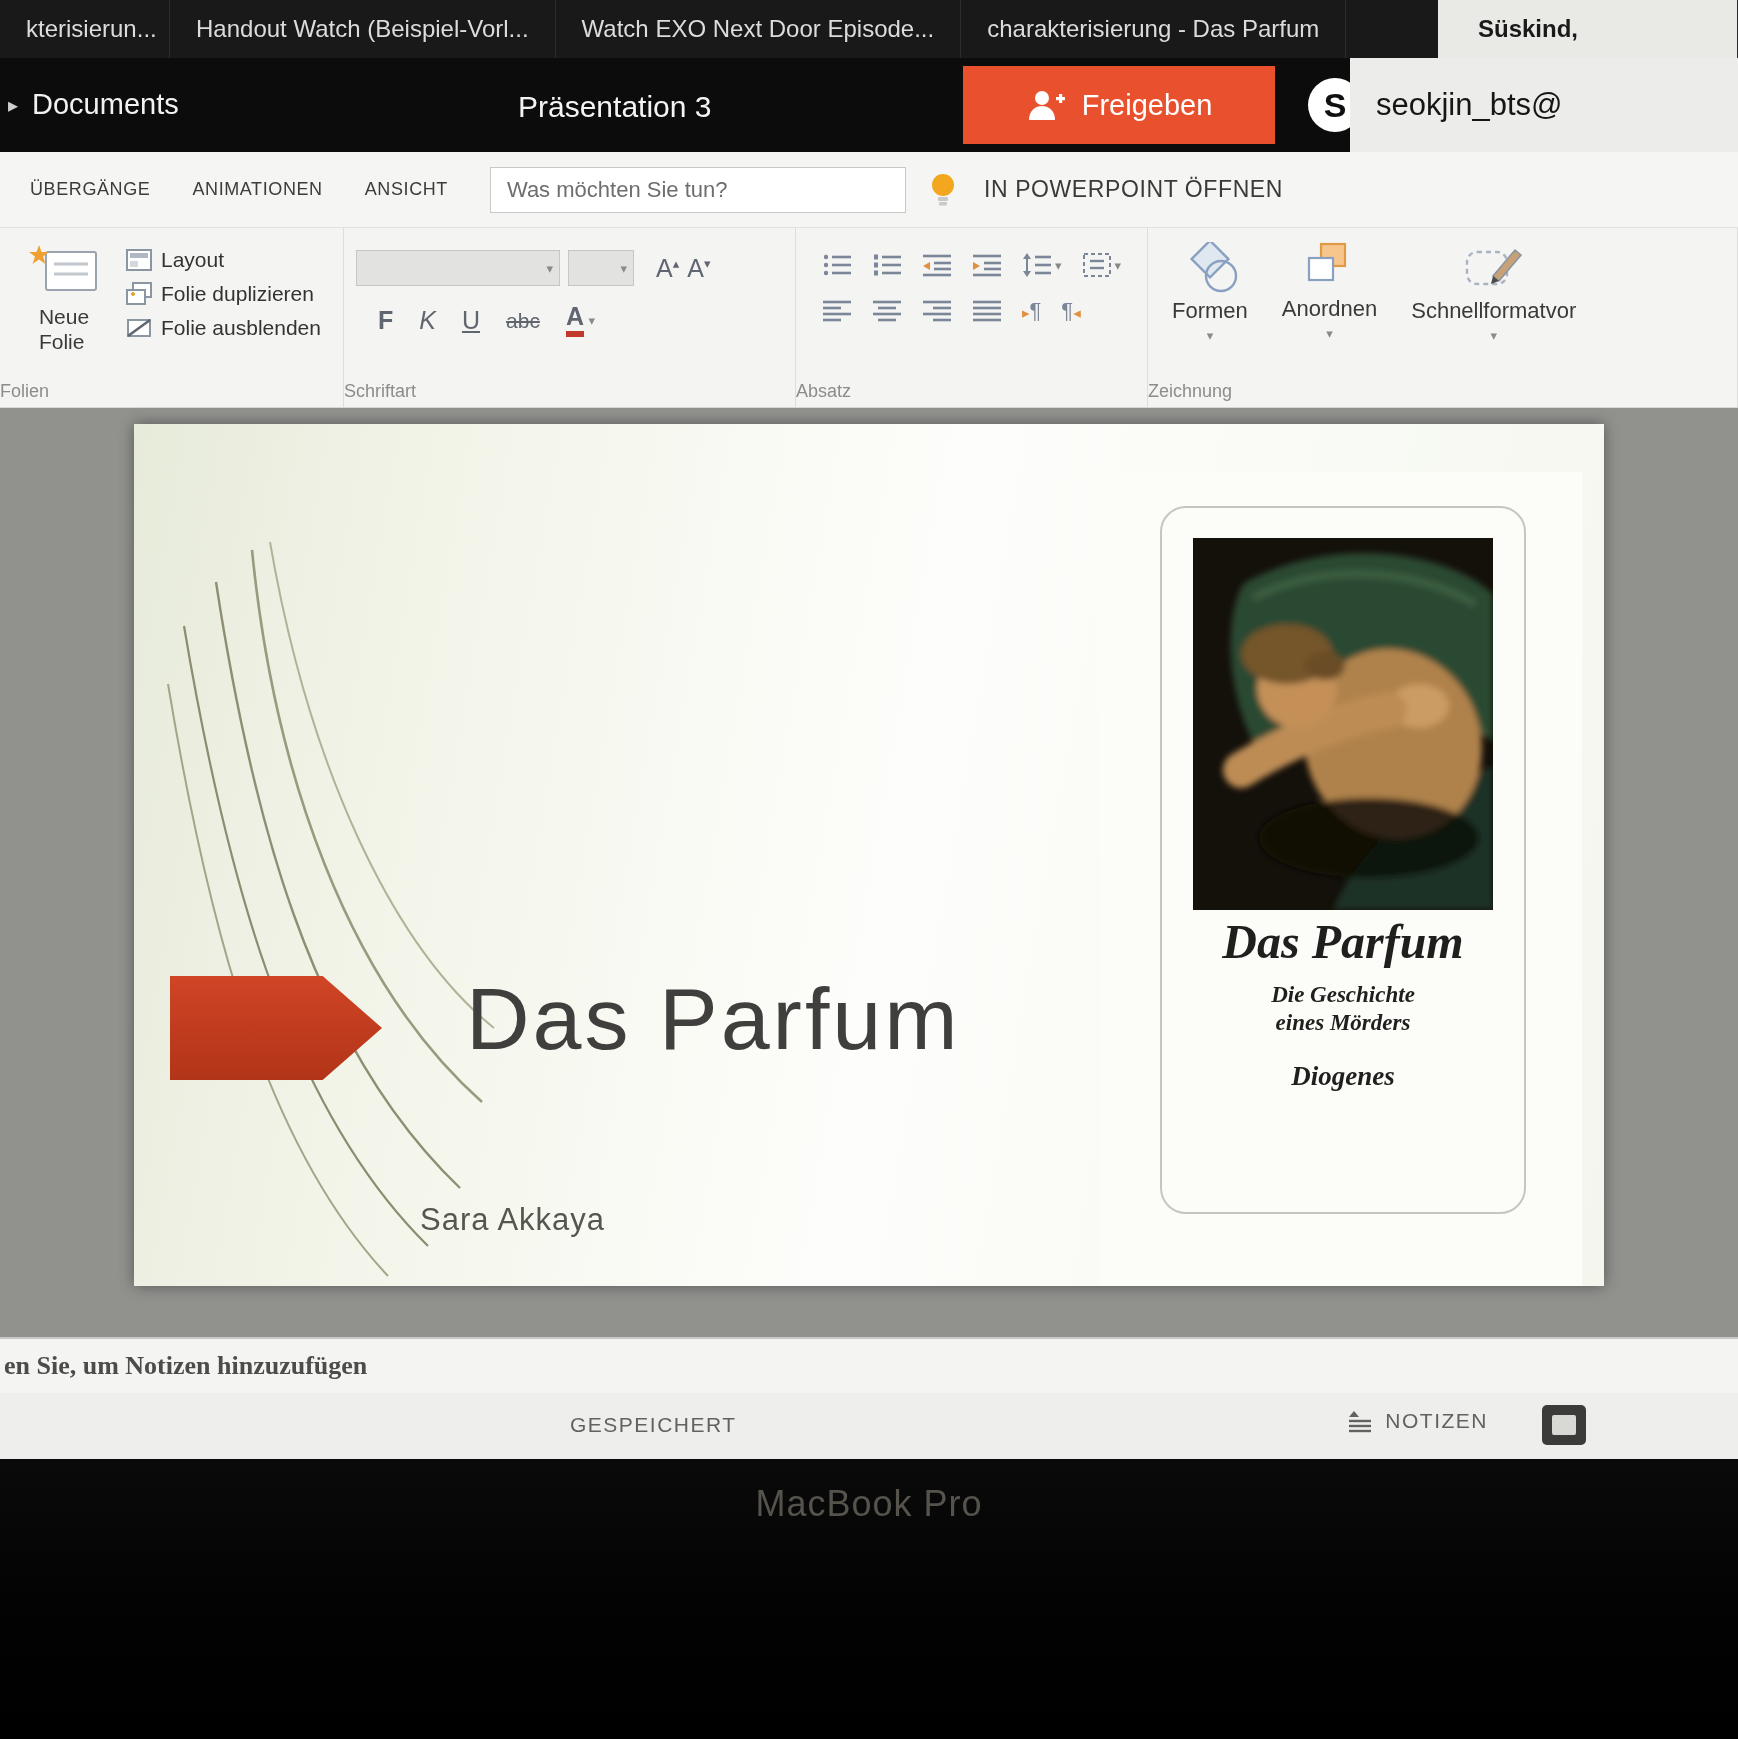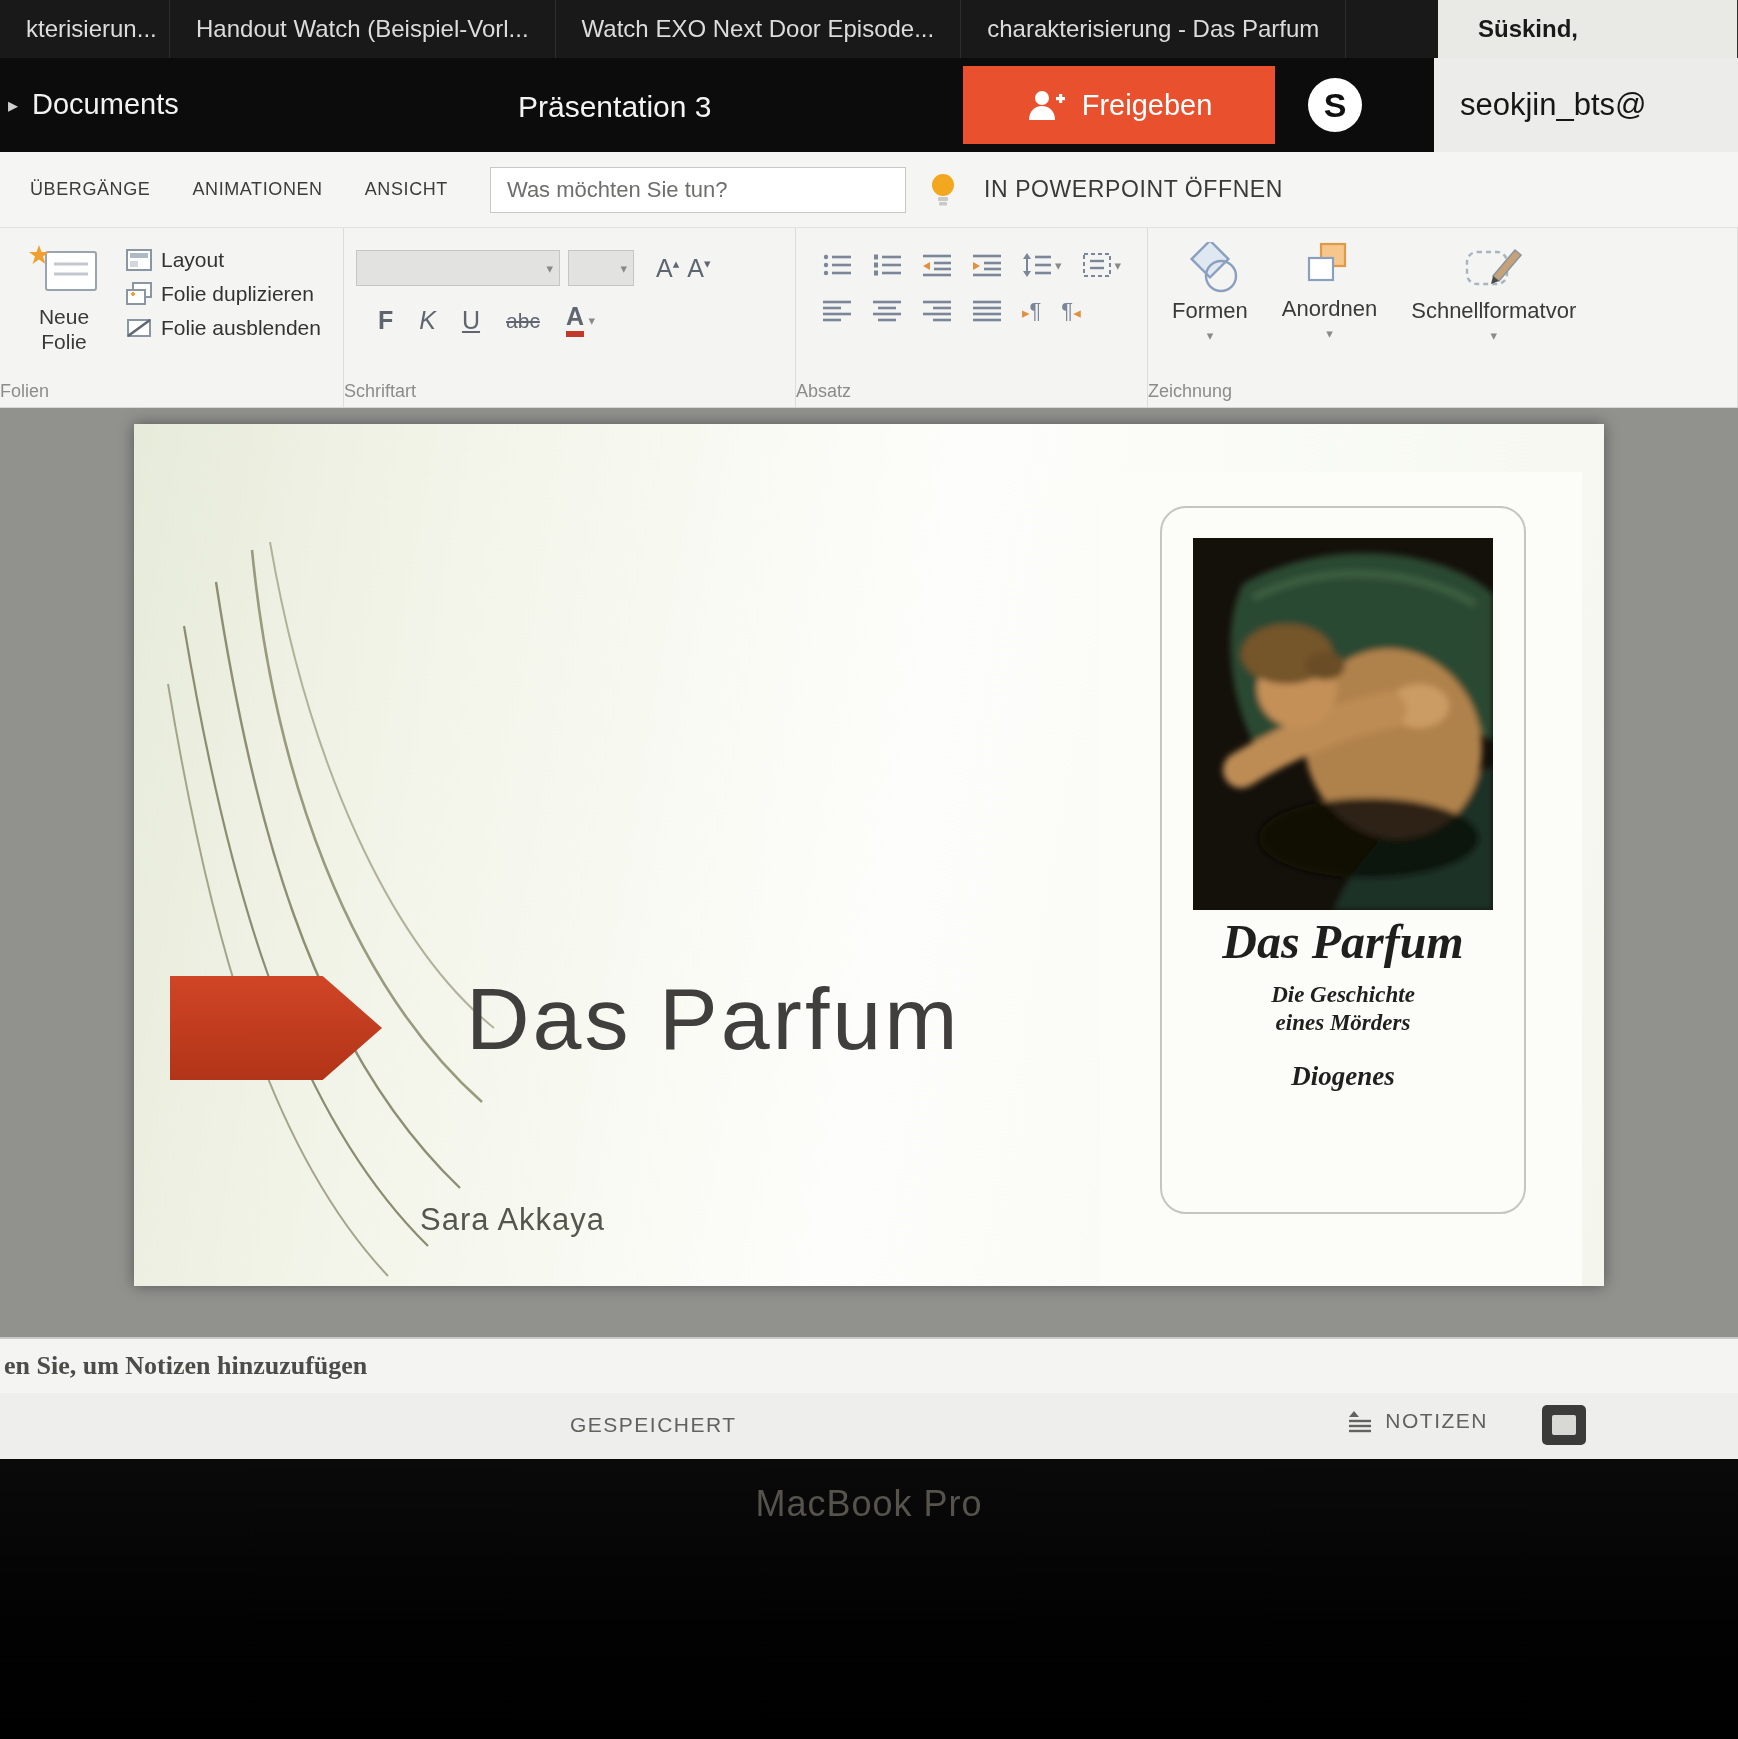--- a/index.html
+++ b/index.html
@@ -12,39 +12,39 @@
   .btab-1 { max-width:170px; }
   .btab-light { margin-left:auto; background:#e9e9e6; color:#1a1a1a; min-width:300px; padding-left:40px; font-weight:bold; }
 
   
   .app-header { height:94px; background:#0c0c0c; color:#fff; position:relative; flex-shrink:0; }
   .breadcrumb { position:absolute; left:8px; top:30px; display:flex; align-items:center; gap:14px; font-size:29px; color:#f2f2f2; }
   .crumb-arrow { color:#cfcfcf; font-size:20px; }
   .doc-title { position:absolute; left:518px; top:32px; font-size:30px; color:#f4f4f4; }
   .share-btn { position:absolute; left:963px; top:8px; width:312px; height:78px; background:#e8502e; border:none; color:#fff; font-size:29px; display:flex; align-items:center; justify-content:center; gap:16px; cursor:pointer; }
   .skype-badge { position:absolute; left:1308px; top:20px; width:54px; height:54px; border-radius:50%; background:#fff; color:#101010; display:flex; align-items:center; justify-content:center; font-size:34px; font-weight:bold; }
-  .account-panel { position:absolute; right:0; top:0; bottom:0; width:304px; background:#ececea; color:#161616; display:flex; align-items:center; padding-left:26px; font-size:31px; }
+  .account-panel { position:absolute; right:0; top:0; bottom:0; width:388px; background:#ececea; color:#161616; display:flex; align-items:center; padding-left:26px; font-size:31px; }
 
   
   .ribbon-tabs { height:76px; background:#f5f5f3; display:flex; align-items:center; flex-shrink:0; border-bottom:1px solid #e2e2e0; }
   .rtab { font-size:18px; color:#3c3c3a; letter-spacing:0.6px; margin-left:42px; cursor:pointer; }
   .rtab:first-child { margin-left:30px; }
   .search-wrap { margin-left:42px; position:relative; width:416px; height:46px; }
   .search-input { width:100%; height:100%; border:1px solid #c8c8c6; background:#fff; font-size:22px; color:#555; padding:0 52px 0 16px; font-family:"Liberation Sans",sans-serif; }
   .search-input::placeholder { color:#6e6e6c; }
   .bulb { position:absolute; right:-52px; top:5px; }
   .open-ppt { margin-left:78px; font-size:23px; color:#3a3a38; letter-spacing:0.6px; cursor:pointer; }
 
   
   .ribbon { height:180px; background:#f4f4f2; display:flex; flex-shrink:0; border-bottom:1px solid #d8d8d6; }
   .rgroup { position:relative; height:100%; border-right:1px solid #dddddb; padding:16px 12px 30px; }
   .rgroup-caption { position:absolute; bottom:5px; left:0; right:0; text-align:left; color:#8c8c8a; font-size:18px; }
   .g-slides { width:344px; display:flex; }
   .big-btn { width:104px; display:flex; flex-direction:column; align-items:center; gap:6px; cursor:pointer; }
-  .big-btn-label { font-size:21px; color:#3a3a38; line-height:1.2; text-align:center; }
+  .big-btn-label { font-size:21px; color:#3a3a38; line-height:1.2; }
   .slide-stack { display:flex; flex-direction:column; gap:10px; margin-left:10px; margin-top:4px; }
   .stack-item { display:flex; align-items:center; gap:9px; font-size:21px; color:#333331; cursor:pointer; white-space:nowrap; }
 
   .g-font { width:452px; display:flex; flex-direction:column; gap:18px; padding-top:22px; }
   .font-row1 { display:flex; align-items:center; gap:8px; }
   .combo { background:#e2e2e0; border:1px solid #c6c6c4; height:36px; display:flex; align-items:center; justify-content:flex-end; padding:0 6px; color:#8a8a88; font-size:15px; cursor:pointer; }
   .combo-name { width:204px; }
   .combo-size { width:66px; }
   .fx { color:#5f6670; font-size:25px; cursor:pointer; }
   .fx sup { font-size:13px; }

